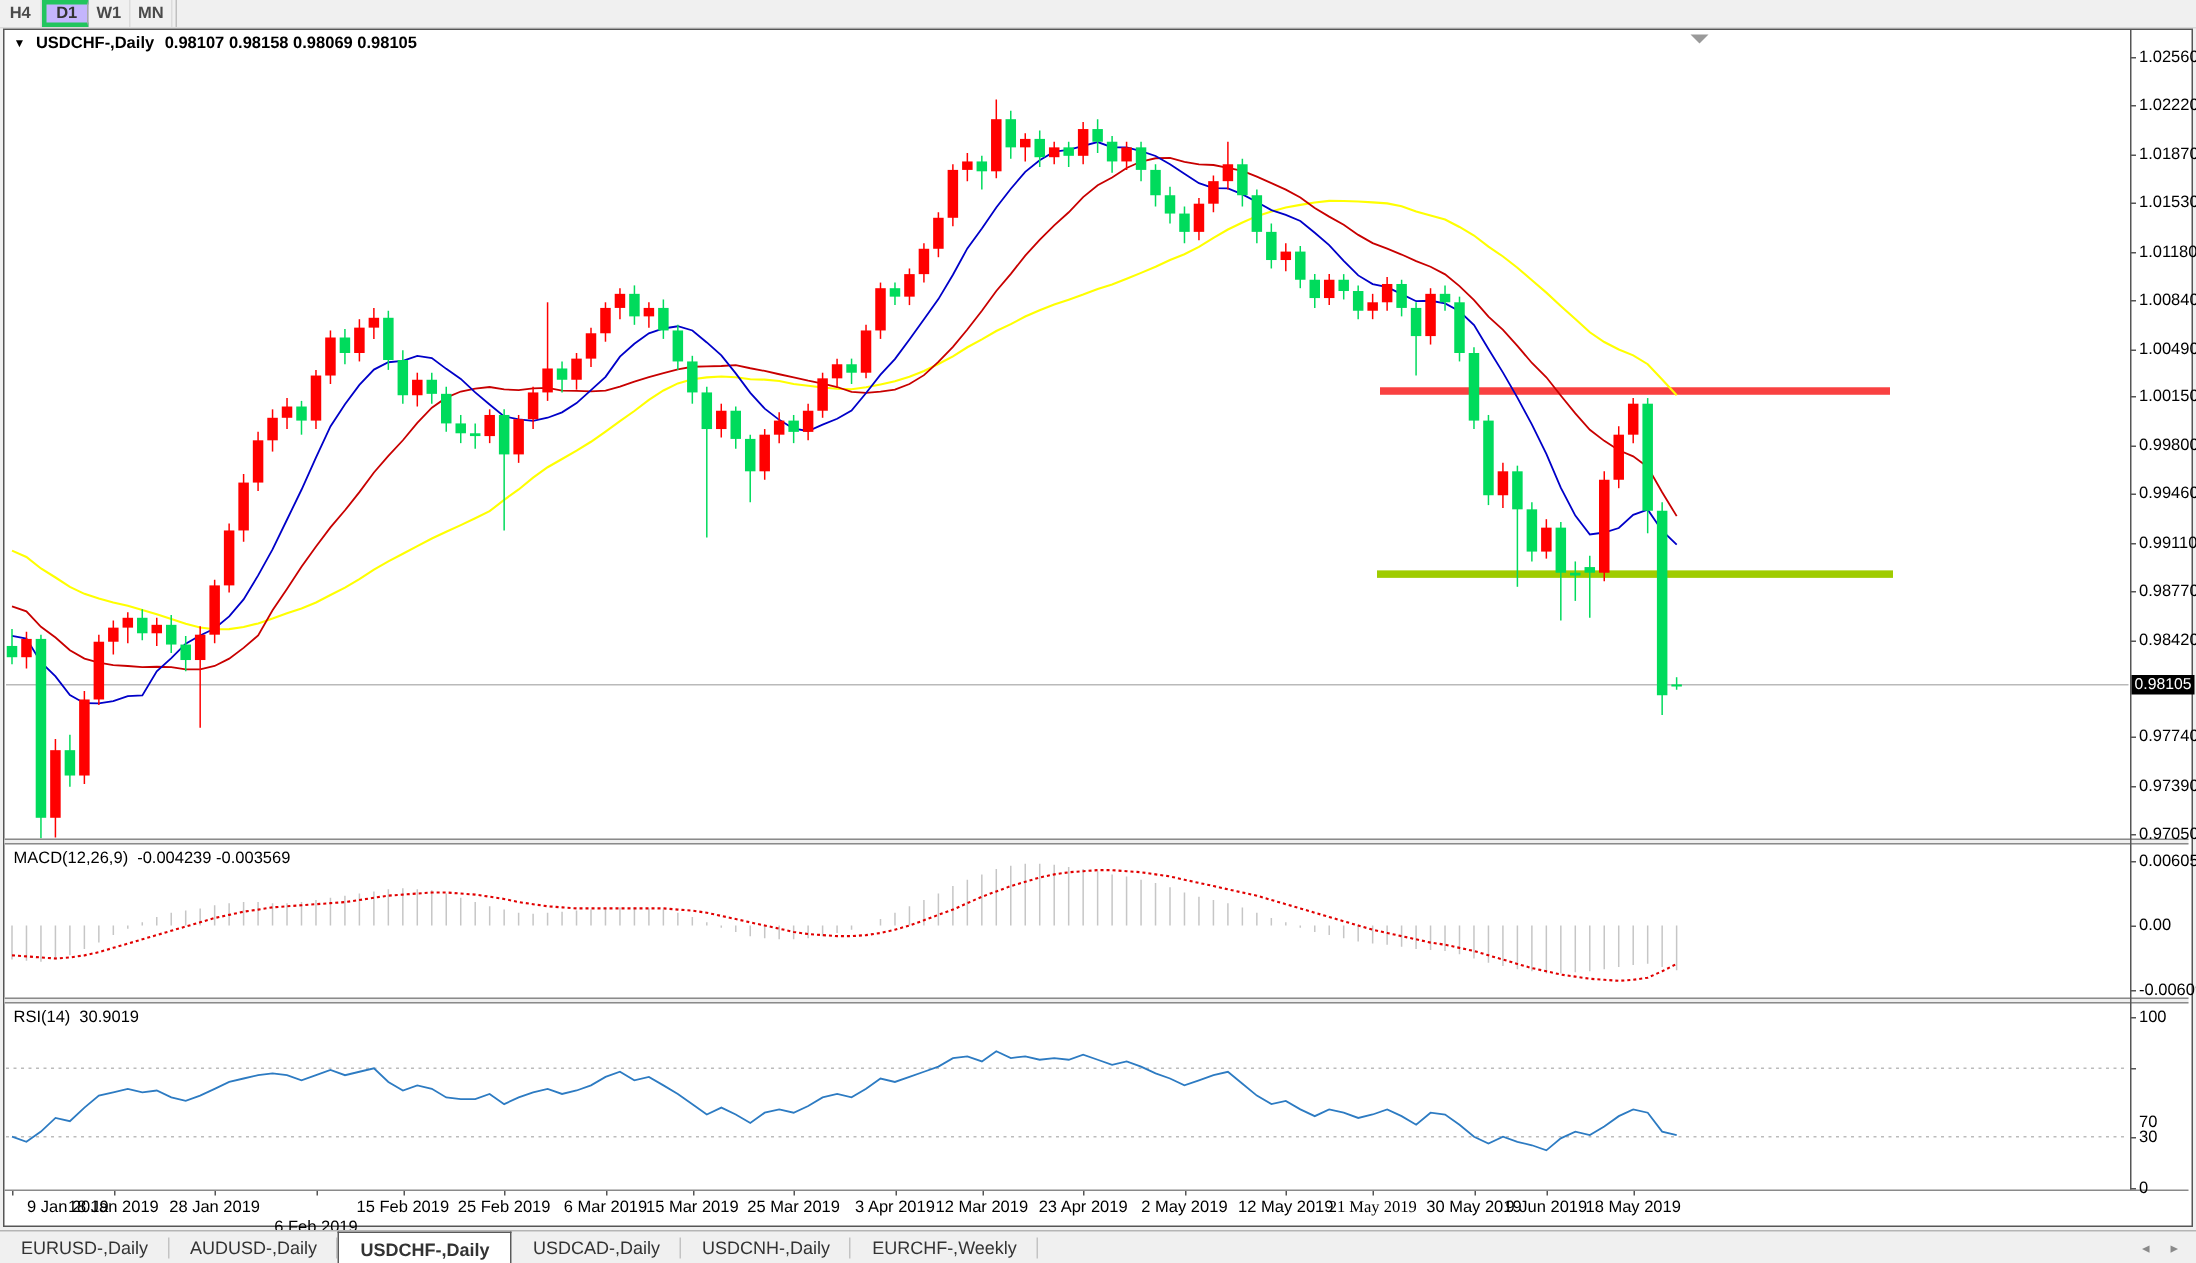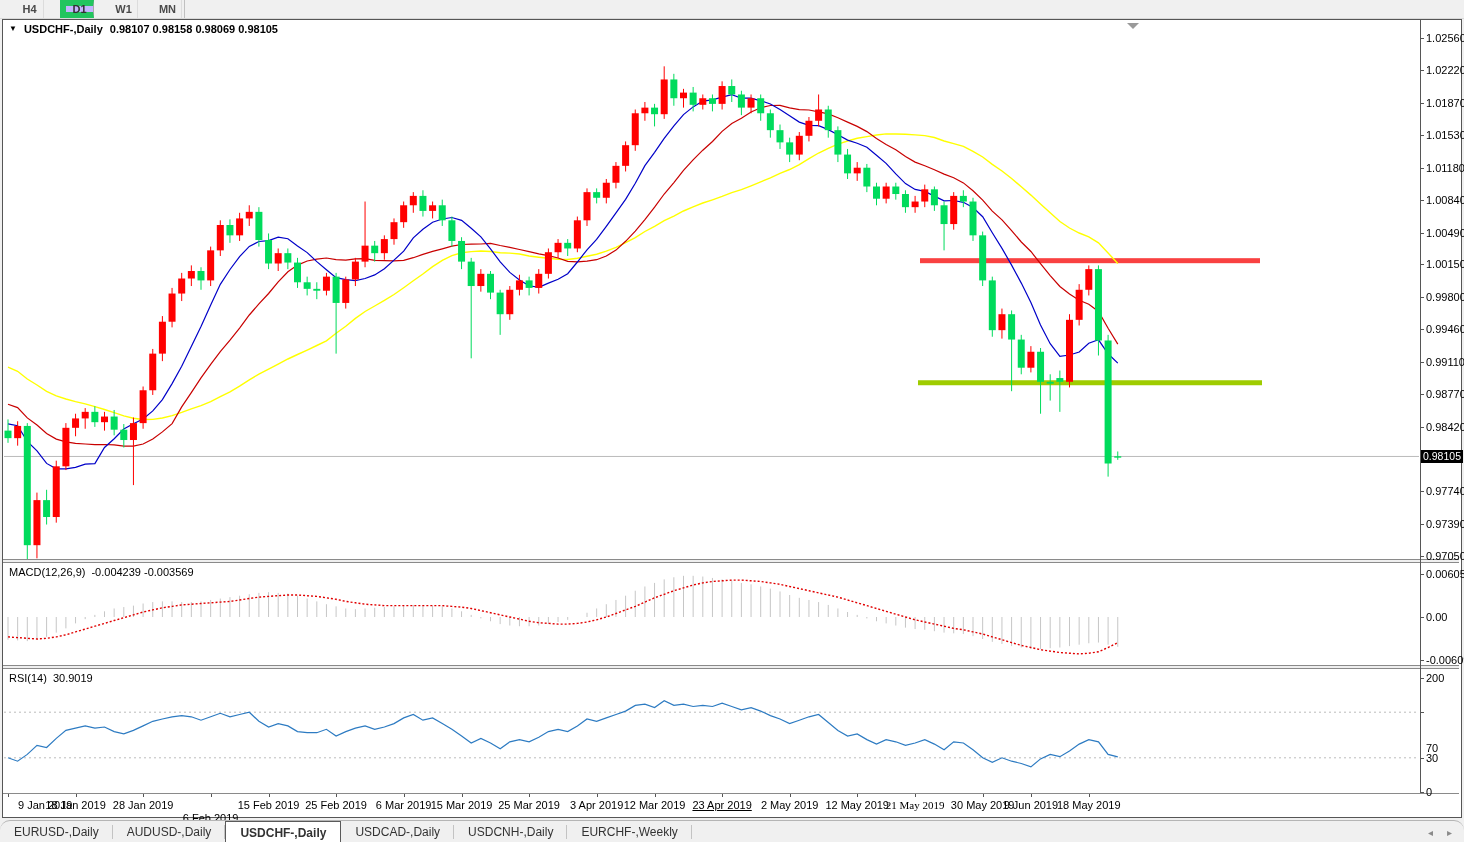--- a/index.html
+++ b/index.html
@@ -1,42 +1,42 @@
 <!DOCTYPE html>
 <html><head>
 <meta charset="utf-8">
 <style>
   html,body{margin:0;padding:0;width:1464px;height:842px;background:#f0f0f0;overflow:hidden;
     font-family:"Liberation Sans",sans-serif;-webkit-font-smoothing:antialiased;}
   .toolbar{position:absolute;left:0;top:0;width:1464px;height:18px;background:#f0f0f0;
     border-bottom:1px solid #d9d9d9;display:flex;align-items:stretch;}
   .tf-btn{width:27px;display:flex;align-items:center;justify-content:center;font-size:11px;
-    font-weight:600;color:#4a4a4a;border-right:1px solid #dcdcdc;cursor:default;margin-left:16px;}
-  .tf-btn.active{background:#c4b5fd;border:6px solid #22c55e;border-right:1px solid #a8a8a8;color:#333;}
+    font-weight:600;color:#4a4a4a;border-right:1px solid #dcdcdc;cursor:default;}
+  .tf-btn.active{background:#c4b5fd;border:3px solid #22c55e;border-right:1px solid #a8a8a8;color:#333;}
   .tf-group-end{width:0;border-right:1px solid #c0c0c0;margin-left:2px;}
   .chart-window{position:absolute;left:2px;top:19px;width:1458px;height:797px;background:#ffffff;
     border:1px solid #565656;}
   .vaxis-line{position:absolute;left:1420px;top:20px;width:1px;height:773px;background:#565656;}
   .splitter{position:absolute;left:3px;width:1417px;height:4px;background:#efefef;
     border-top:1px solid #8a8a8a;border-bottom:1px solid #8a8a8a;box-sizing:border-box;}
   .splitter.full{left:3px;width:1456px;}
   .chart-title{position:absolute;left:9px;top:23px;display:flex;align-items:center;gap:7px;
     font-size:11px;font-weight:700;color:#000;}
   .chart-title .tri{font-size:8px;line-height:8px;color:#000;}
   .ind-label{position:absolute;font-size:11px;color:#000;display:flex;gap:6px;}
   svg{position:absolute;}
   .axis-label{position:absolute;left:1426px;height:12px;font-size:11px;color:#000;white-space:nowrap;}
   .axis-tick{position:absolute;left:1420px;width:4px;height:1px;background:#555;}
   .price-tag{position:absolute;left:1421px;width:42px;height:13px;background:#000;color:#fff;
     font-size:10.5px;line-height:13px;text-align:center;}
   .date-label{position:absolute;top:799px;font-size:11px;color:#000;white-space:nowrap;}
   .date-tick{position:absolute;top:794px;width:1px;height:3px;background:#555;}
   .date-sep{position:absolute;left:3px;top:793px;width:1456px;height:1px;background:#8a8a8a;}
   .tabbar{position:absolute;left:0;top:820px;width:1464px;height:22px;background:#f0f0f0;
-    border-top:1px solid #b5b5b5;display:flex;align-items:stretch;font-size:12px;color:#333;border-radius:10px;}
+    border-top:1px solid #b5b5b5;display:flex;align-items:stretch;font-size:12px;color:#333;}
   .tab{display:flex;align-items:center;padding:0 14px;position:relative;cursor:default;}
   .tab .sep{position:absolute;right:0;top:4px;bottom:4px;width:1px;background:#c3c3c3;}
   .tab.active{background:#ffffff;border:1px solid #5a5a5a;border-bottom:none;font-weight:700;
     margin-top:0;z-index:2;}
   .tab-arrows{margin-left:auto;display:flex;align-items:center;gap:14px;padding-right:12px;
     color:#8a8a8a;font-size:10px;}
   .tab-arrows span{cursor:default;}
 </style>
 </head>
 <body>
@@ -478,21 +478,21 @@
 <div id="macd-axis">
     <div class="axis-tick" style="top: 574px;"></div>
     <div class="axis-label" style="top: 568px;">0.006058</div>
     <div class="axis-tick" style="top: 617px;"></div>
     <div class="axis-label" style="top: 611px;">0.00</div>
     <div class="axis-tick" style="top: 660px;"></div>
     <div class="axis-label" style="top: 654px;">-0.006096</div>
   </div>
 <div id="rsi-axis">
     <div class="axis-tick" style="top: 678px;"></div>
-    <div class="axis-label" style="top: 672px;">200</div>
+    <div class="axis-label" style="top: 672px;">100</div>
     <div class="axis-tick" style="top: 712px;"></div>
     <div class="axis-label" style="top: 742px;">70</div>
     <div class="axis-tick" style="top: 758px;"></div>
     <div class="axis-label" style="top: 752px;">30</div>
     <div class="axis-tick" style="top: 792px;"></div>
     <div class="axis-label" style="top: 786px;">0</div>
   </div>
 <div id="date-axis">
     <div class="date-tick" style="left: 8px;"></div>
     <div class="date-label" style="left: 2px; margin-left: 16px;">9 Jan 2019</div>
@@ -510,21 +510,21 @@
     <div class="date-label" style="left: 403.65px; transform: translateX(-50%);">6 Mar 2019</div>
     <div class="date-tick" style="left: 461.55px;"></div>
     <div class="date-label" style="left: 461.55px; transform: translateX(-50%);">15 Mar 2019</div>
     <div class="date-tick" style="left: 529.1px;"></div>
     <div class="date-label" style="left: 529.1px; transform: translateX(-50%);">25 Mar 2019</div>
     <div class="date-tick" style="left: 596.65px;"></div>
     <div class="date-label" style="left: 596.65px; transform: translateX(-50%);">3 Apr 2019</div>
     <div class="date-tick" style="left: 654.55px;"></div>
     <div class="date-label" style="left: 654.55px; transform: translateX(-50%);">12 Mar 2019</div>
     <div class="date-tick" style="left: 722.1px;"></div>
-    <div class="date-label" style="left: 722.1px; transform: translateX(-50%); text-decoration: underline;">23 Apr 2019</div>
+    <div class="date-label" style="left: 722.1px; transform: translateX(-50%);">23 Apr 2019</div>
     <div class="date-tick" style="left: 789.65px;"></div>
     <div class="date-label" style="left: 789.65px; transform: translateX(-50%);">2 May 2019</div>
     <div class="date-tick" style="left: 857.2px;"></div>
     <div class="date-label" style="left: 857.2px; transform: translateX(-50%);">12 May 2019</div>
     <div class="date-tick" style="left: 915.1px;"></div>
     <div class="date-label" style="left: 915.1px; transform: translateX(-50%); font-family: Liberation Serif, serif;">21 May 2019</div>
     <div class="date-tick" style="left: 982.65px;"></div>
     <div class="date-label" style="left: 982.65px; transform: translateX(-50%);">30 May 2019</div>
     <div class="date-tick" style="left: 1030.9px;"></div>
     <div class="date-label" style="left: 1030.9px; transform: translateX(-50%);">9 Jun 2019</div>

